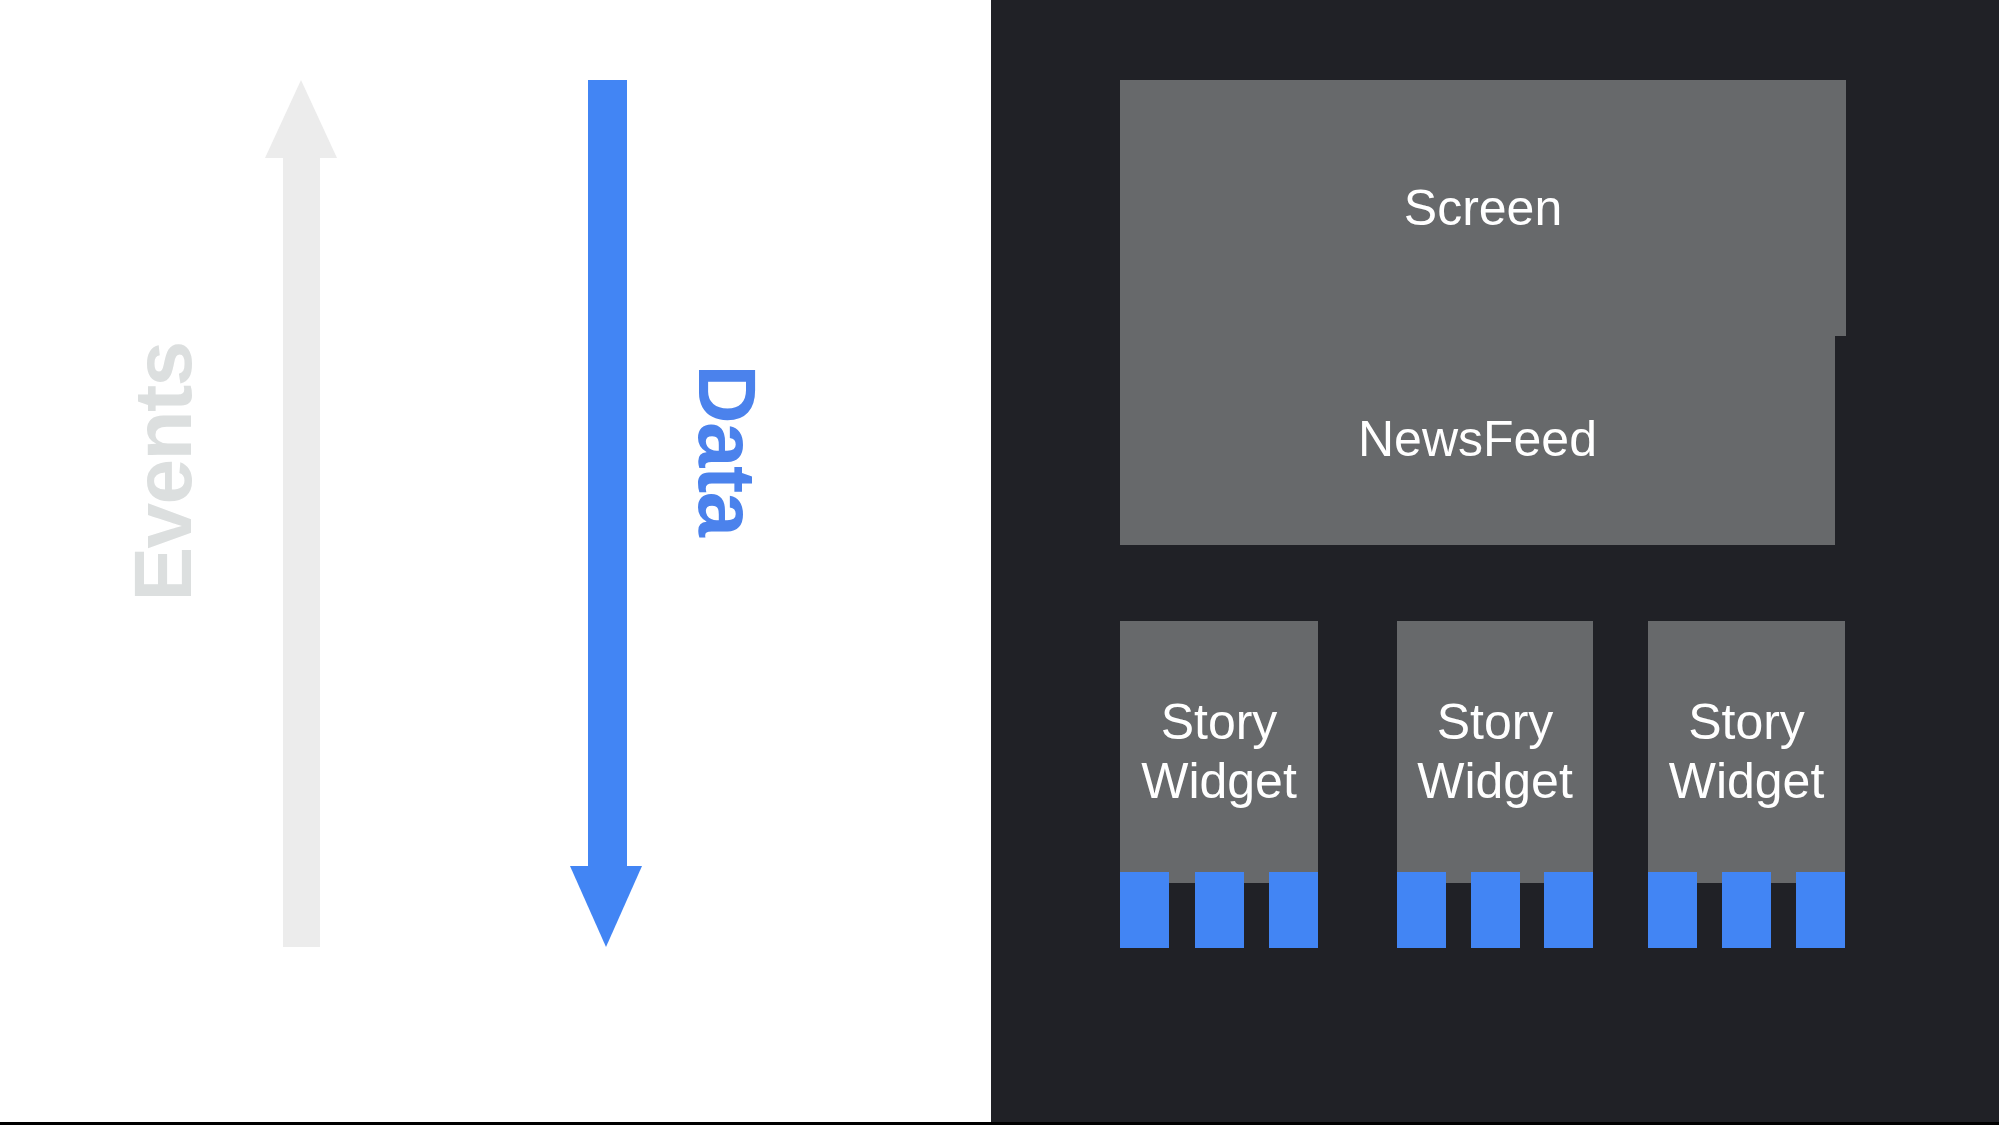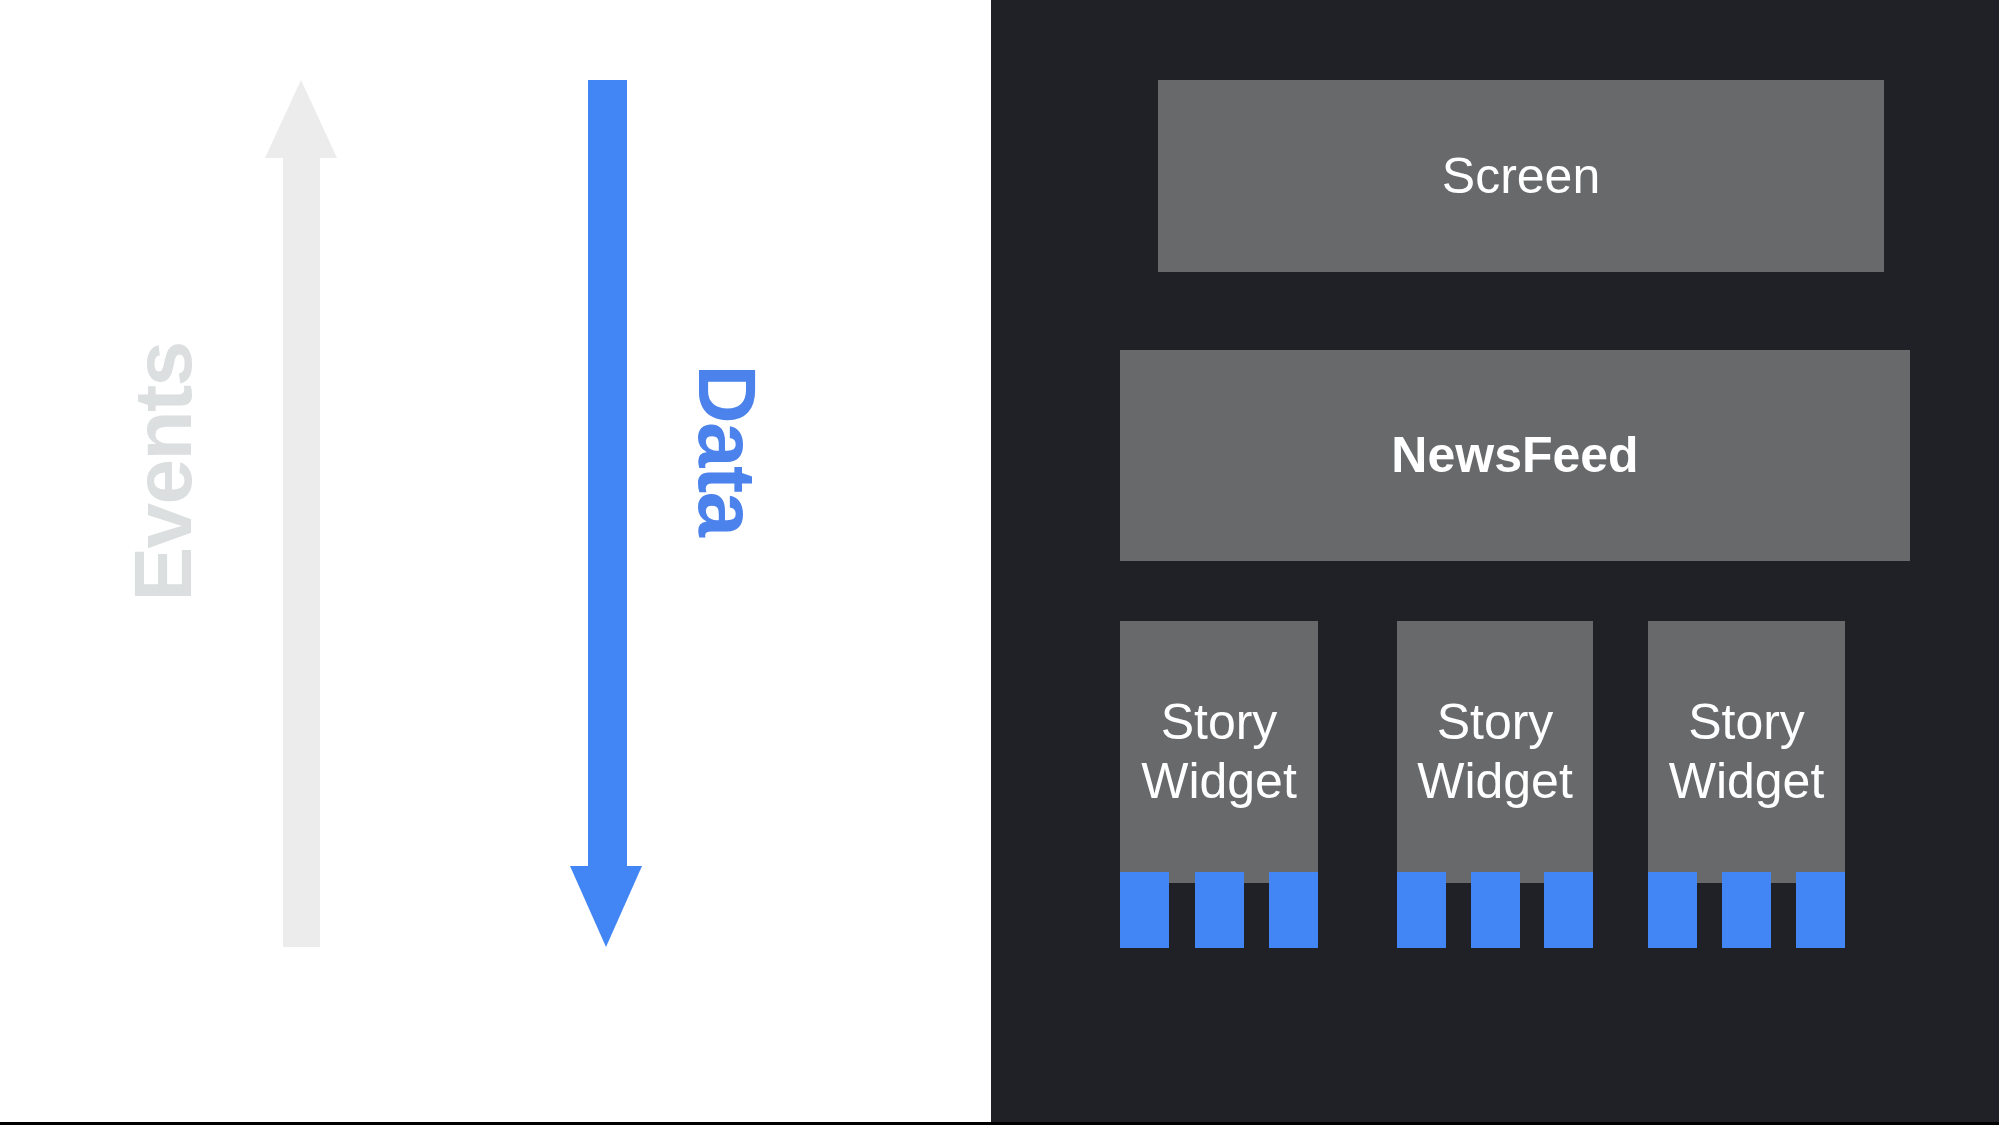--- a/index.html
+++ b/index.html
@@ -55,22 +55,22 @@
   }
 
   
   .right-panel{position:absolute;left:991px;top:0;width:1008px;height:1125px;background:var(--panel-bg);}
 
   .gray-box{
     position:absolute;background:var(--box-gray);color:var(--box-text);
     display:flex;align-items:center;justify-content:center;
     font-size:50px;line-height:1.18;text-align:center;
   }
-  .screen-box{left:129px;top:80px;width:726px;height:192px;margin-left:38px;}
-  .newsfeed-box{left:129px;top:350px;width:790px;height:211px;font-weight:bold;}
+  .screen-box{left:129px;top:80px;width:726px;height:256px;}
+  .newsfeed-box{left:129px;top:334px;width:715px;height:211px;}
   .story-box{top:621px;height:262px;}
   .story-1{left:129px;width:198px;}
   .story-2{left:406px;width:196px;}
   .story-3{left:657px;width:197px;}
   .story-box .lbl{display:block;width:180px;}
 
   .bar-group{
     position:absolute;top:872px;height:76px;
     display:flex;justify-content:space-between;
   }

